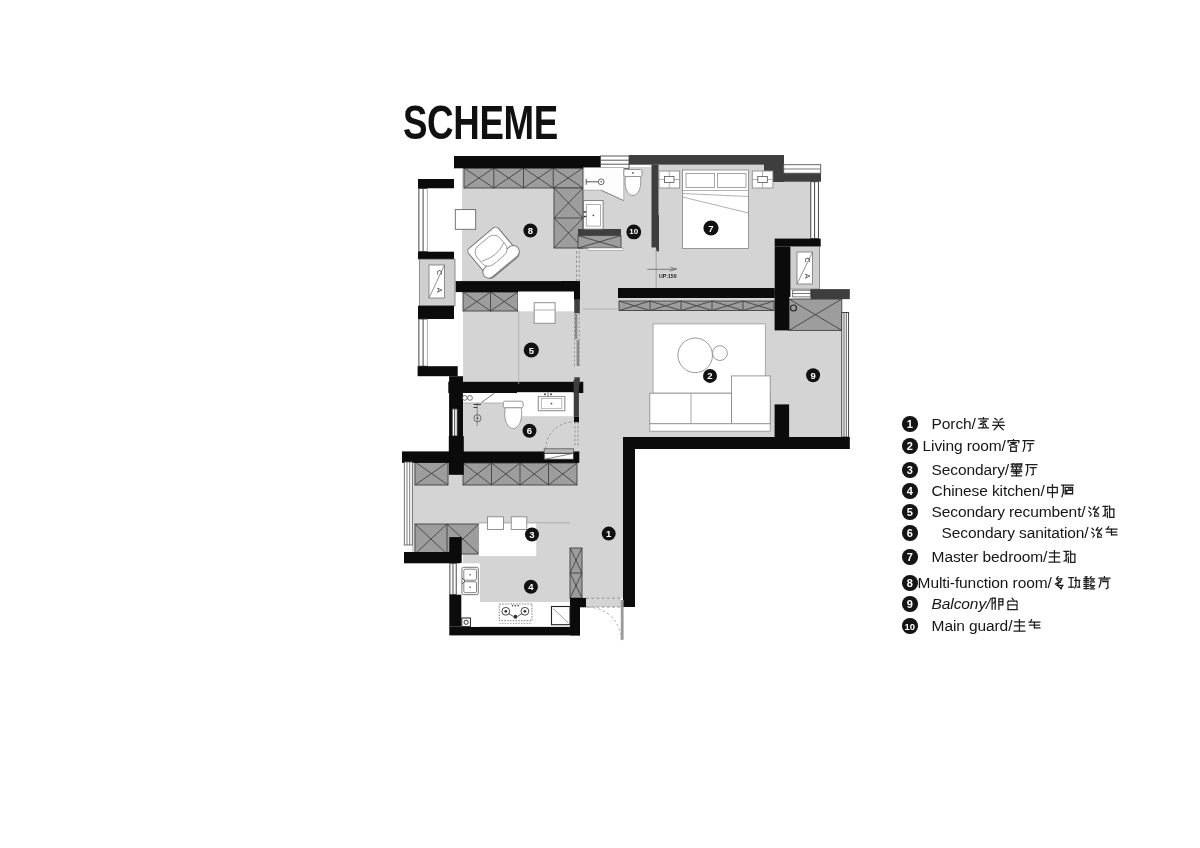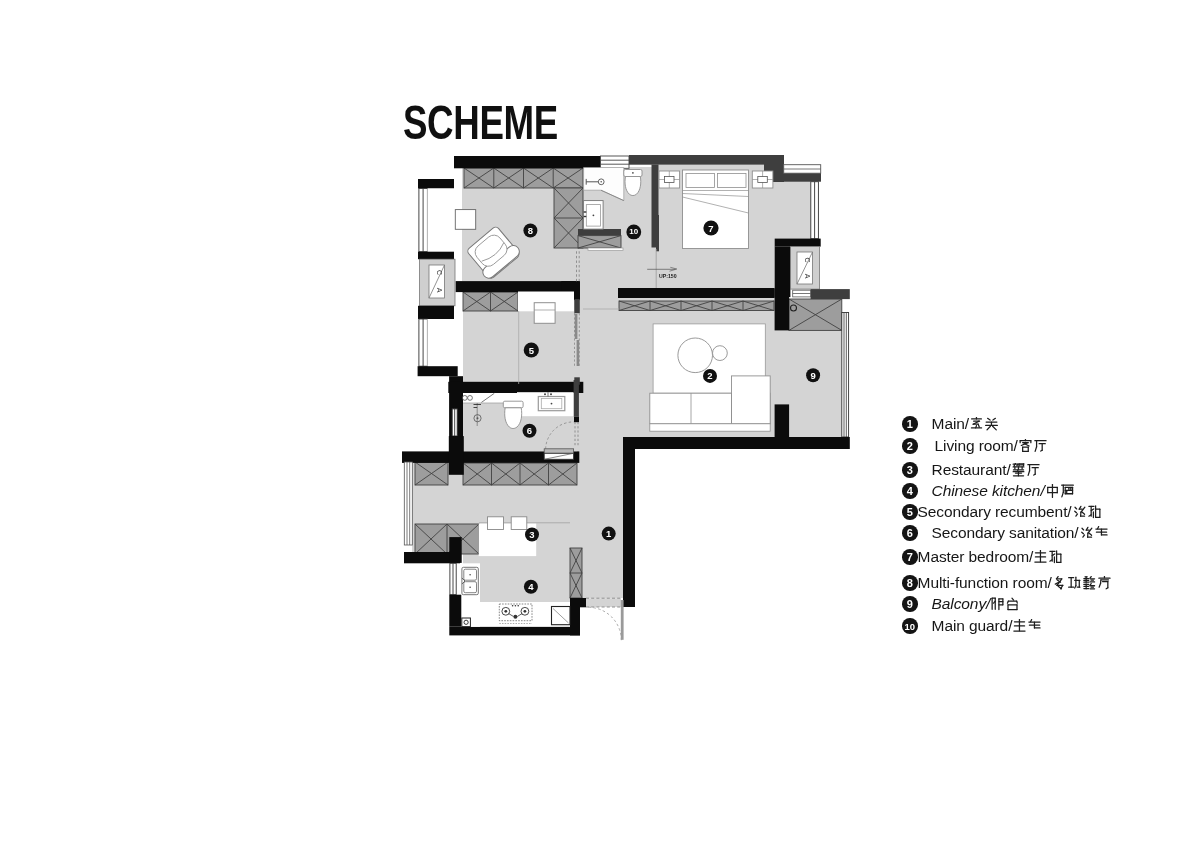--- a/index.html
+++ b/index.html
@@ -600,21 +600,21 @@
 <div style="position:absolute;left:521.5px;top:422.7px;width:16px;height:16px;display:flex;align-items:center;justify-content:center;color:#fff;font-size:9.5px;font-weight:bold;">6</div>
 <div style="position:absolute;left:703.0px;top:220.0px;width:16px;height:16px;display:flex;align-items:center;justify-content:center;color:#fff;font-size:9.5px;font-weight:bold;">7</div>
 <div style="position:absolute;left:522.4px;top:222.5px;width:16px;height:16px;display:flex;align-items:center;justify-content:center;color:#fff;font-size:9.5px;font-weight:bold;">8</div>
 <div style="position:absolute;left:805.1px;top:367.3px;width:16px;height:16px;display:flex;align-items:center;justify-content:center;color:#fff;font-size:9.5px;font-weight:bold;">9</div>
 <div style="position:absolute;left:625.8px;top:223.9px;width:16px;height:16px;display:flex;align-items:center;justify-content:center;color:#fff;font-size:8px;font-weight:bold;">10</div>
 
 <div class="legend">
 
 <div style="position:absolute;left:902px;top:413px;height:22px;display:flex;align-items:center;">
       <span style="width:15.6px;height:15.6px;border-radius:50%;background:#141414;color:#fff;display:inline-flex;align-items:center;justify-content:center;font-size:11px;font-weight:bold;flex:none;">1</span>
-      <span style="margin-left:14px;white-space:nowrap;">Main/</span>
+      <span style="margin-left:14px;white-space:nowrap;">Porch/</span>
       <svg width="15.0" height="14" viewBox="0 0 14.5 14.5" style="display:inline-block;vertical-align:-2px;margin-left:0px" xmlns="http://www.w3.org/2000/svg">
         <g stroke="#1e1e1e" stroke-width="1.3" stroke-linecap="round">
           <line x1="2.2" y1="2.0" x2="12.3" y2="2.0"></line>
           <line x1="7.2" y1="0.3" x2="7.2" y2="2.0"></line>
           <line x1="4.3" y1="4.3" x2="10.4" y2="4.3"></line>
           <line x1="9.9" y1="4.3" x2="3.8" y2="7.5"></line>
           <line x1="3.8" y1="7.5" x2="9.0" y2="7.5"></line>
           <line x1="9.0" y1="7.5" x2="10.1" y2="10.4"></line>
           <line x1="2.0" y1="11.3" x2="12.5" y2="11.3"></line>
           <line x1="7.2" y1="9.0" x2="6.4" y2="11.3"></line>
@@ -628,21 +628,21 @@
           <line x1="1.2" y1="8.7" x2="13.3" y2="8.7"></line>
           <line x1="7.2" y1="5.2" x2="7.2" y2="8.7"></line>
           <line x1="6.1" y1="9.6" x2="2.6" y2="13.3"></line>
           <line x1="8.4" y1="9.6" x2="12.2" y2="13.3"></line>
         </g>
       </svg>
     </div>
 
 <div style="position:absolute;left:902px;top:435px;height:22px;display:flex;align-items:center;">
       <span style="width:15.6px;height:15.6px;border-radius:50%;background:#141414;color:#fff;display:inline-flex;align-items:center;justify-content:center;font-size:11px;font-weight:bold;flex:none;">2</span>
-      <span style="margin-left:17px;white-space:nowrap;">Living room/</span>
+      <span style="margin-left:5px;white-space:nowrap;">Living room/</span>
       <svg width="15.0" height="14" viewBox="0 0 14.5 14.5" style="display:inline-block;vertical-align:-2px;margin-left:0px" xmlns="http://www.w3.org/2000/svg">
         <g stroke="#1e1e1e" stroke-width="1.3" stroke-linecap="round">
           <line x1="7.2" y1="0.3" x2="7.2" y2="1.7"></line>
           <line x1="1.7" y1="1.7" x2="12.8" y2="1.7"></line>
           <line x1="1.7" y1="1.7" x2="1.7" y2="3.8"></line>
           <line x1="12.8" y1="1.7" x2="12.8" y2="3.8"></line>
           <line x1="4.3" y1="3.8" x2="10.1" y2="3.8"></line>
           <line x1="9.6" y1="3.8" x2="2.9" y2="6.7"></line>
           <line x1="5.8" y1="4.6" x2="11.0" y2="7.2"></line>
           <line x1="4.3" y1="8.4" x2="10.1" y2="8.4"></line>
@@ -658,21 +658,21 @@
           <line x1="3.2" y1="8.0" x2="1.7" y2="12.8"></line>
           <line x1="5.8" y1="4.9" x2="12.2" y2="4.9"></line>
           <line x1="9.0" y1="4.9" x2="9.0" y2="11.6"></line>
           <line x1="9.0" y1="11.6" x2="7.5" y2="12.5"></line>
         </g>
       </svg>
     </div>
 
 <div style="position:absolute;left:902px;top:459px;height:22px;display:flex;align-items:center;">
       <span style="width:15.6px;height:15.6px;border-radius:50%;background:#141414;color:#fff;display:inline-flex;align-items:center;justify-content:center;font-size:11px;font-weight:bold;flex:none;">3</span>
-      <span style="margin-left:14px;white-space:nowrap;">Restaurant/</span>
+      <span style="margin-left:14px;white-space:nowrap;">Secondary/</span>
       <svg width="15.0" height="14" viewBox="0 0 14.5 14.5" style="display:inline-block;vertical-align:-2px;margin-left:0px" xmlns="http://www.w3.org/2000/svg">
         <g stroke="#1e1e1e" stroke-width="1.3" stroke-linecap="round">
           <line x1="1.7" y1="1.2" x2="6.7" y2="1.2"></line>
           <line x1="4.1" y1="0.3" x2="2.6" y2="3.2"></line>
           <line x1="6.7" y1="1.2" x2="5.5" y2="2.9"></line>
           <line x1="7.8" y1="0.9" x2="12.8" y2="0.9"></line>
           <line x1="7.8" y1="0.9" x2="7.8" y2="2.9"></line>
           <line x1="7.8" y1="2.0" x2="12.5" y2="2.0"></line>
           <line x1="12.5" y1="0.9" x2="12.5" y2="2.9"></line>
           <line x1="1.7" y1="4.1" x2="12.8" y2="4.1"></line>
@@ -694,21 +694,21 @@
           <line x1="3.2" y1="8.0" x2="1.7" y2="12.8"></line>
           <line x1="5.8" y1="4.9" x2="12.2" y2="4.9"></line>
           <line x1="9.0" y1="4.9" x2="9.0" y2="11.6"></line>
           <line x1="9.0" y1="11.6" x2="7.5" y2="12.5"></line>
         </g>
       </svg>
     </div>
 
 <div style="position:absolute;left:902px;top:480px;height:22px;display:flex;align-items:center;">
       <span style="width:15.6px;height:15.6px;border-radius:50%;background:#141414;color:#fff;display:inline-flex;align-items:center;justify-content:center;font-size:11px;font-weight:bold;flex:none;">4</span>
-      <span style="margin-left:14px;white-space:nowrap;font-style:italic;">Chinese kitchen/</span>
+      <span style="margin-left:14px;white-space:nowrap;">Chinese kitchen/</span>
       <svg width="15.0" height="14" viewBox="0 0 14.5 14.5" style="display:inline-block;vertical-align:-2px;margin-left:0px" xmlns="http://www.w3.org/2000/svg">
         <g stroke="#1e1e1e" stroke-width="1.3" stroke-linecap="round">
           <line x1="7.2" y1="0.6" x2="7.2" y2="13.9"></line>
           <line x1="2.3" y1="3.5" x2="12.2" y2="3.5"></line>
           <line x1="2.3" y1="3.5" x2="2.3" y2="9.0"></line>
           <line x1="12.2" y1="3.5" x2="12.2" y2="9.0"></line>
           <line x1="2.3" y1="9.0" x2="12.2" y2="9.0"></line>
         </g>
       </svg>
       <svg width="15.0" height="14" viewBox="0 0 14.5 14.5" style="display:inline-block;vertical-align:-2px;margin-left:0px" xmlns="http://www.w3.org/2000/svg">
@@ -723,21 +723,21 @@
           <line x1="4.9" y1="10.1" x2="12.5" y2="10.1"></line>
           <line x1="6.4" y1="7.5" x2="6.4" y2="9.3"></line>
           <line x1="8.7" y1="4.3" x2="8.7" y2="6.1"></line>
           <line x1="10.7" y1="4.3" x2="10.7" y2="6.1"></line>
         </g>
       </svg>
     </div>
 
 <div style="position:absolute;left:902px;top:501px;height:22px;display:flex;align-items:center;">
       <span style="width:15.6px;height:15.6px;border-radius:50%;background:#141414;color:#fff;display:inline-flex;align-items:center;justify-content:center;font-size:11px;font-weight:bold;flex:none;">5</span>
-      <span style="white-space:nowrap;">Secondary recumbent/</span>
+      <span style="margin-left:14px;white-space:nowrap;">Secondary recumbent/</span>
       <svg width="15.0" height="14" viewBox="0 0 14.5 14.5" style="display:inline-block;vertical-align:-2px;margin-left:0px" xmlns="http://www.w3.org/2000/svg">
         <g stroke="#1e1e1e" stroke-width="1.3" stroke-linecap="round">
           <line x1="2.6" y1="2.3" x2="4.3" y2="4.1"></line>
           <line x1="2.3" y1="6.4" x2="4.1" y2="8.1"></line>
           <line x1="3.5" y1="11.6" x2="5.2" y2="9.3"></line>
           <line x1="8.7" y1="1.4" x2="7.0" y2="4.3"></line>
           <line x1="7.0" y1="4.3" x2="10.1" y2="4.3"></line>
           <line x1="12.8" y1="2.3" x2="8.7" y2="7.5"></line>
           <line x1="8.7" y1="7.5" x2="8.4" y2="11.6"></line>
           <line x1="8.4" y1="11.6" x2="12.5" y2="11.6"></line>
@@ -754,21 +754,21 @@
           <line x1="8.4" y1="4.3" x2="12.8" y2="4.3"></line>
           <line x1="12.8" y1="4.3" x2="12.8" y2="12.8"></line>
           <line x1="8.4" y1="12.8" x2="12.8" y2="12.8"></line>
           <line x1="6.1" y1="7.2" x2="6.1" y2="13.0"></line>
         </g>
       </svg>
     </div>
 
 <div style="position:absolute;left:902px;top:522px;height:22px;display:flex;align-items:center;">
       <span style="width:15.6px;height:15.6px;border-radius:50%;background:#141414;color:#fff;display:inline-flex;align-items:center;justify-content:center;font-size:11px;font-weight:bold;flex:none;">6</span>
-      <span style="margin-left:14px;white-space:nowrap;">Secondary sanitation/</span>
+      <span style="margin-left:24px;white-space:nowrap;">Secondary sanitation/</span>
       <svg width="15.0" height="14" viewBox="0 0 14.5 14.5" style="display:inline-block;vertical-align:-2px;margin-left:0px" xmlns="http://www.w3.org/2000/svg">
         <g stroke="#1e1e1e" stroke-width="1.3" stroke-linecap="round">
           <line x1="2.6" y1="2.3" x2="4.3" y2="4.1"></line>
           <line x1="2.3" y1="6.4" x2="4.1" y2="8.1"></line>
           <line x1="3.5" y1="11.6" x2="5.2" y2="9.3"></line>
           <line x1="8.7" y1="1.4" x2="7.0" y2="4.3"></line>
           <line x1="7.0" y1="4.3" x2="10.1" y2="4.3"></line>
           <line x1="12.8" y1="2.3" x2="8.7" y2="7.5"></line>
           <line x1="8.7" y1="7.5" x2="8.4" y2="11.6"></line>
           <line x1="8.4" y1="11.6" x2="12.5" y2="11.6"></line>
@@ -781,21 +781,21 @@
           <line x1="1.4" y1="3.2" x2="13.0" y2="3.2"></line>
           <line x1="7.2" y1="3.2" x2="7.2" y2="9.3"></line>
           <line x1="2.0" y1="6.4" x2="12.5" y2="6.4"></line>
           <line x1="7.2" y1="9.3" x2="13.0" y2="9.3"></line>
         </g>
       </svg>
     </div>
 
 <div style="position:absolute;left:902px;top:546px;height:22px;display:flex;align-items:center;">
       <span style="width:15.6px;height:15.6px;border-radius:50%;background:#141414;color:#fff;display:inline-flex;align-items:center;justify-content:center;font-size:11px;font-weight:bold;flex:none;">7</span>
-      <span style="white-space:nowrap;">Master bedroom/</span>
+      <span style="margin-left:14px;white-space:nowrap;">Master bedroom/</span>
       <svg width="15.0" height="14" viewBox="0 0 14.5 14.5" style="display:inline-block;vertical-align:-2px;margin-left:0px" xmlns="http://www.w3.org/2000/svg">
         <g stroke="#1e1e1e" stroke-width="1.3" stroke-linecap="round">
           <line x1="7.2" y1="0.3" x2="7.2" y2="2.3"></line>
           <line x1="2.0" y1="2.9" x2="12.5" y2="2.9"></line>
           <line x1="2.0" y1="7.2" x2="12.5" y2="7.2"></line>
           <line x1="7.2" y1="2.9" x2="7.2" y2="12.2"></line>
           <line x1="1.4" y1="12.5" x2="13.0" y2="12.5"></line>
         </g>
       </svg>
       <svg width="15.0" height="14" viewBox="0 0 14.5 14.5" style="display:inline-block;vertical-align:-2px;margin-left:0px" xmlns="http://www.w3.org/2000/svg">

